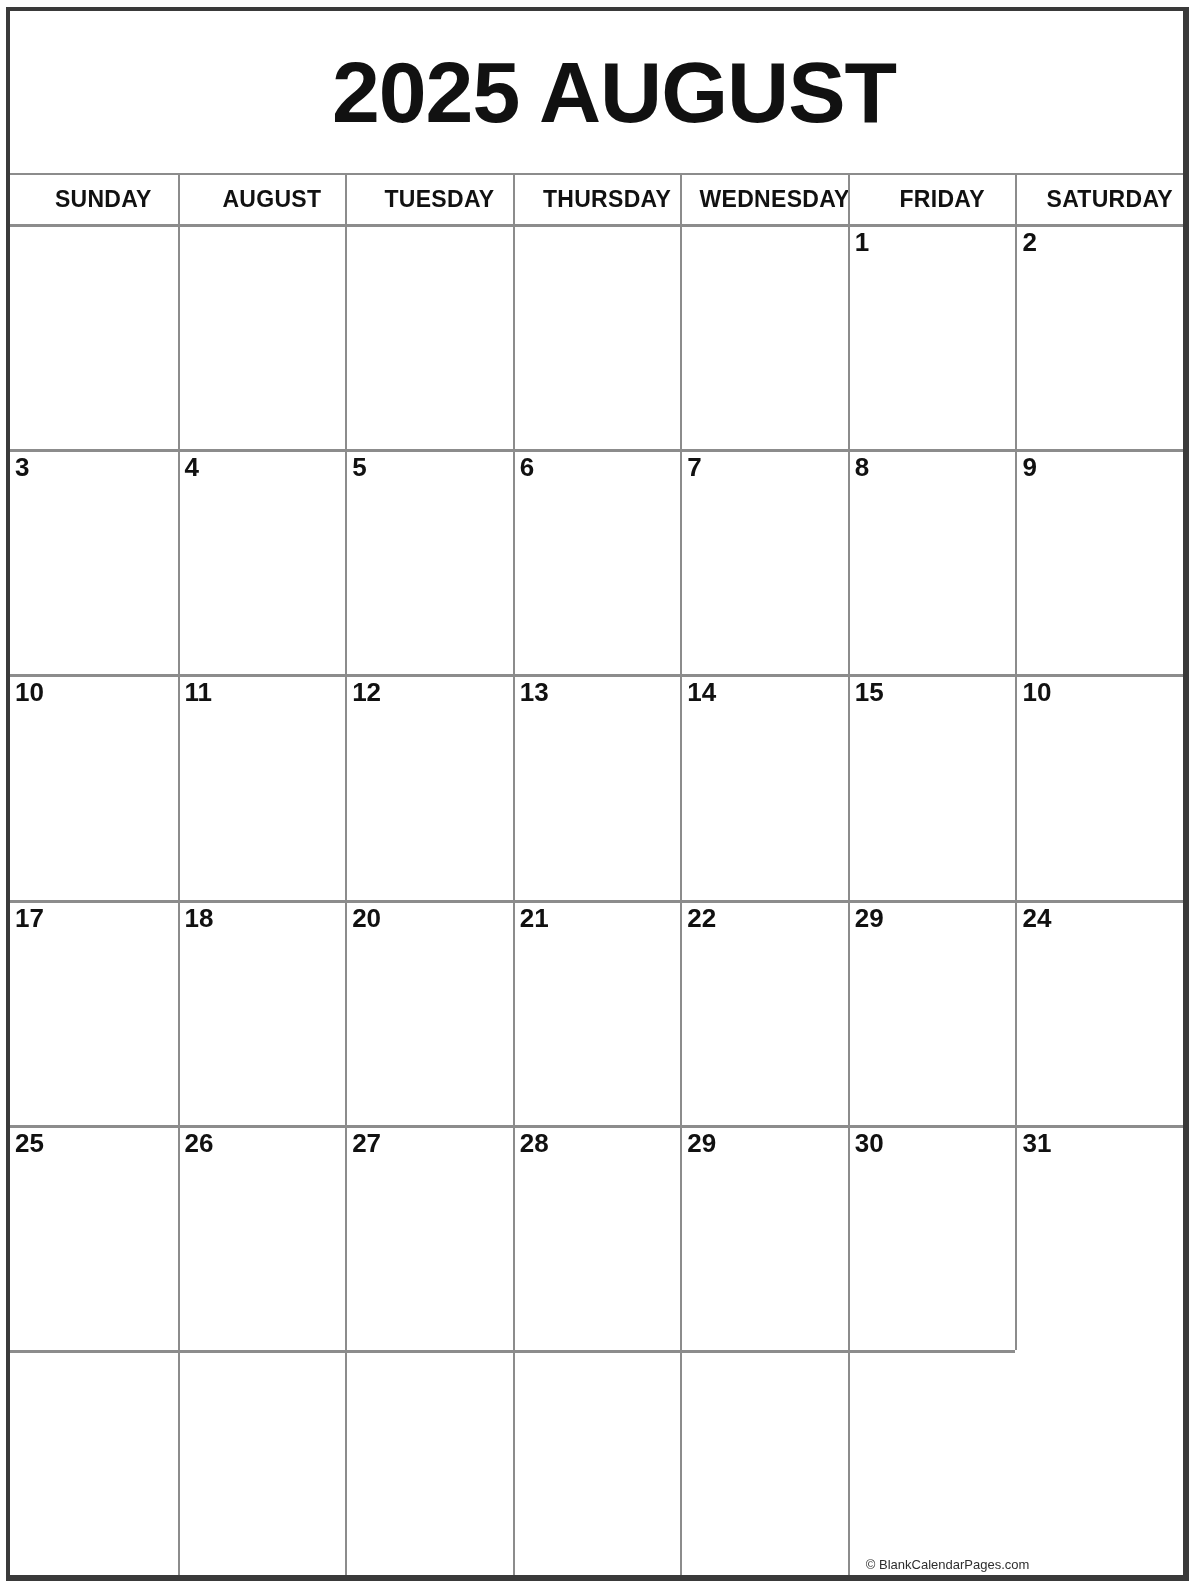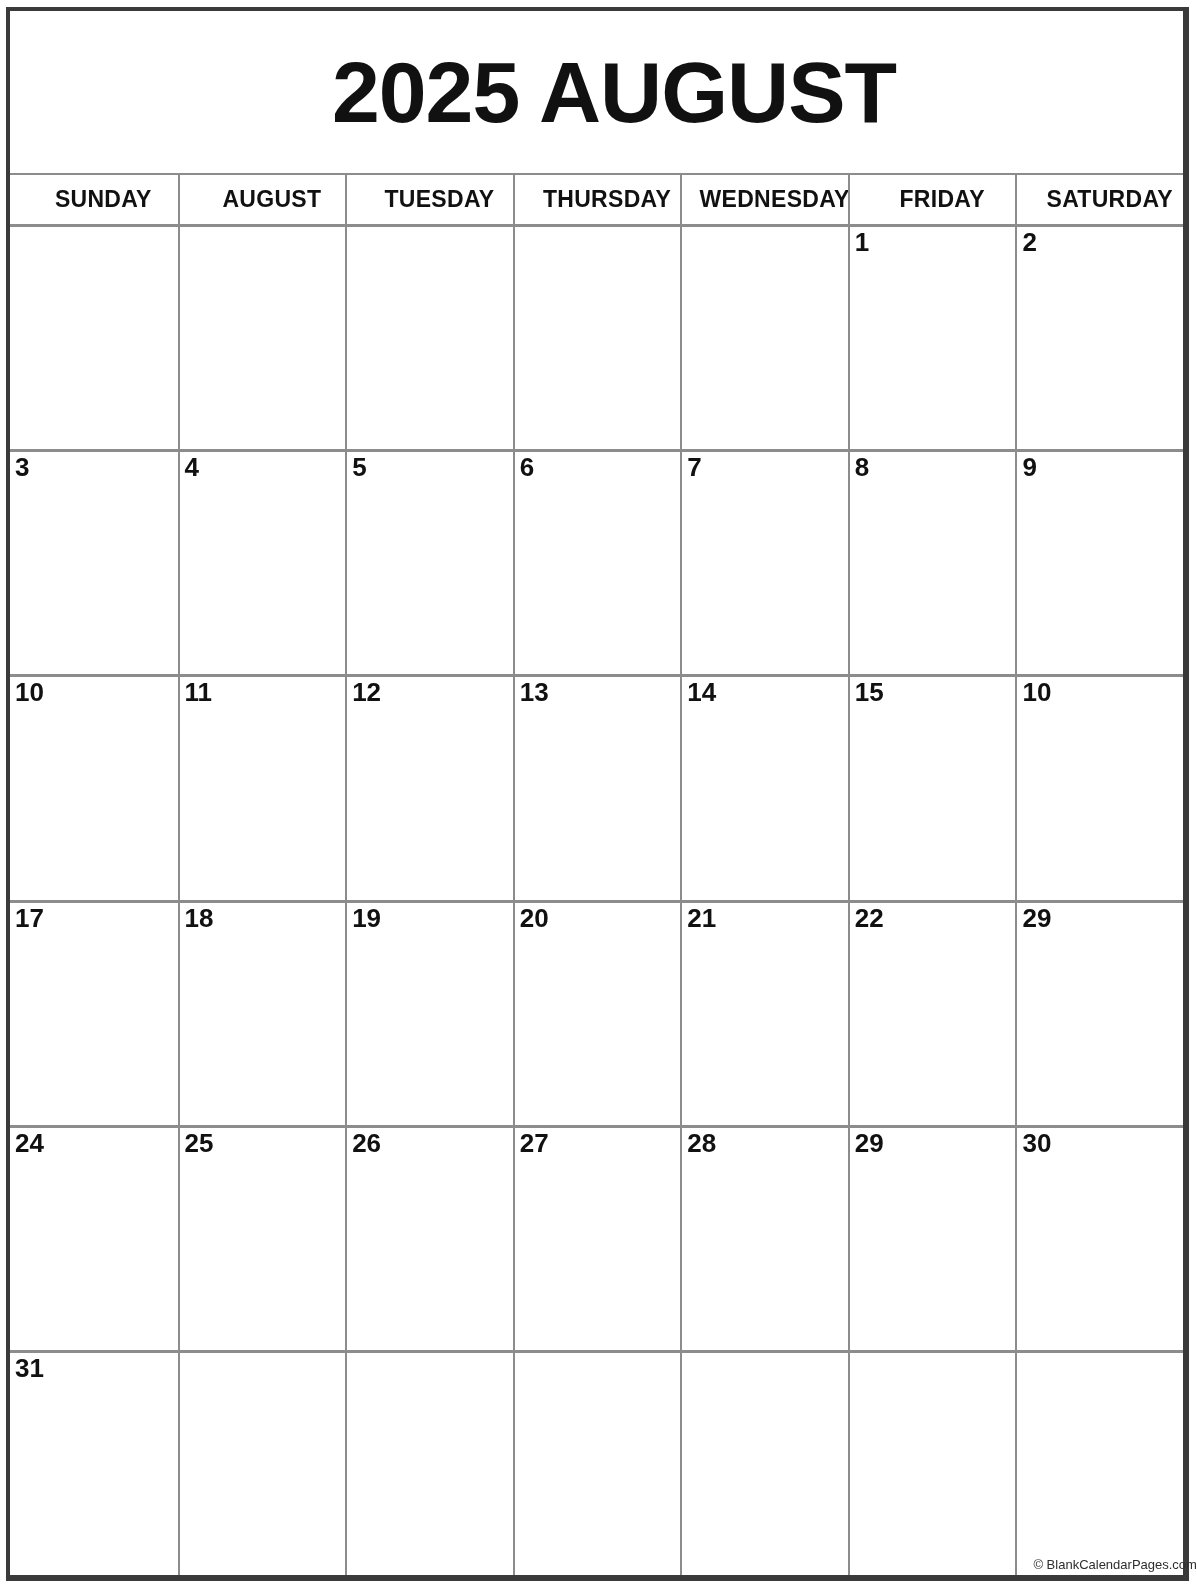--- a/index.html
+++ b/index.html
@@ -174,23 +174,20 @@
         <div class="cell day-cell">
           <span class="date-num">10</span>
         </div>
         <div class="cell day-cell">
           <span class="date-num">17</span>
         </div>
         <div class="cell day-cell">
           <span class="date-num">18</span>
         </div>
         <div class="cell day-cell">
-          <span class="date-num">19</span>
-        </div>
-        <div class="cell day-cell">
           <span class="date-num">20</span>
         </div>
         <div class="cell day-cell">
           <span class="date-num">21</span>
         </div>
         <div class="cell day-cell">
           <span class="date-num">22</span>
         </div>
         <div class="cell day-cell">
           <span class="date-num">29</span>

